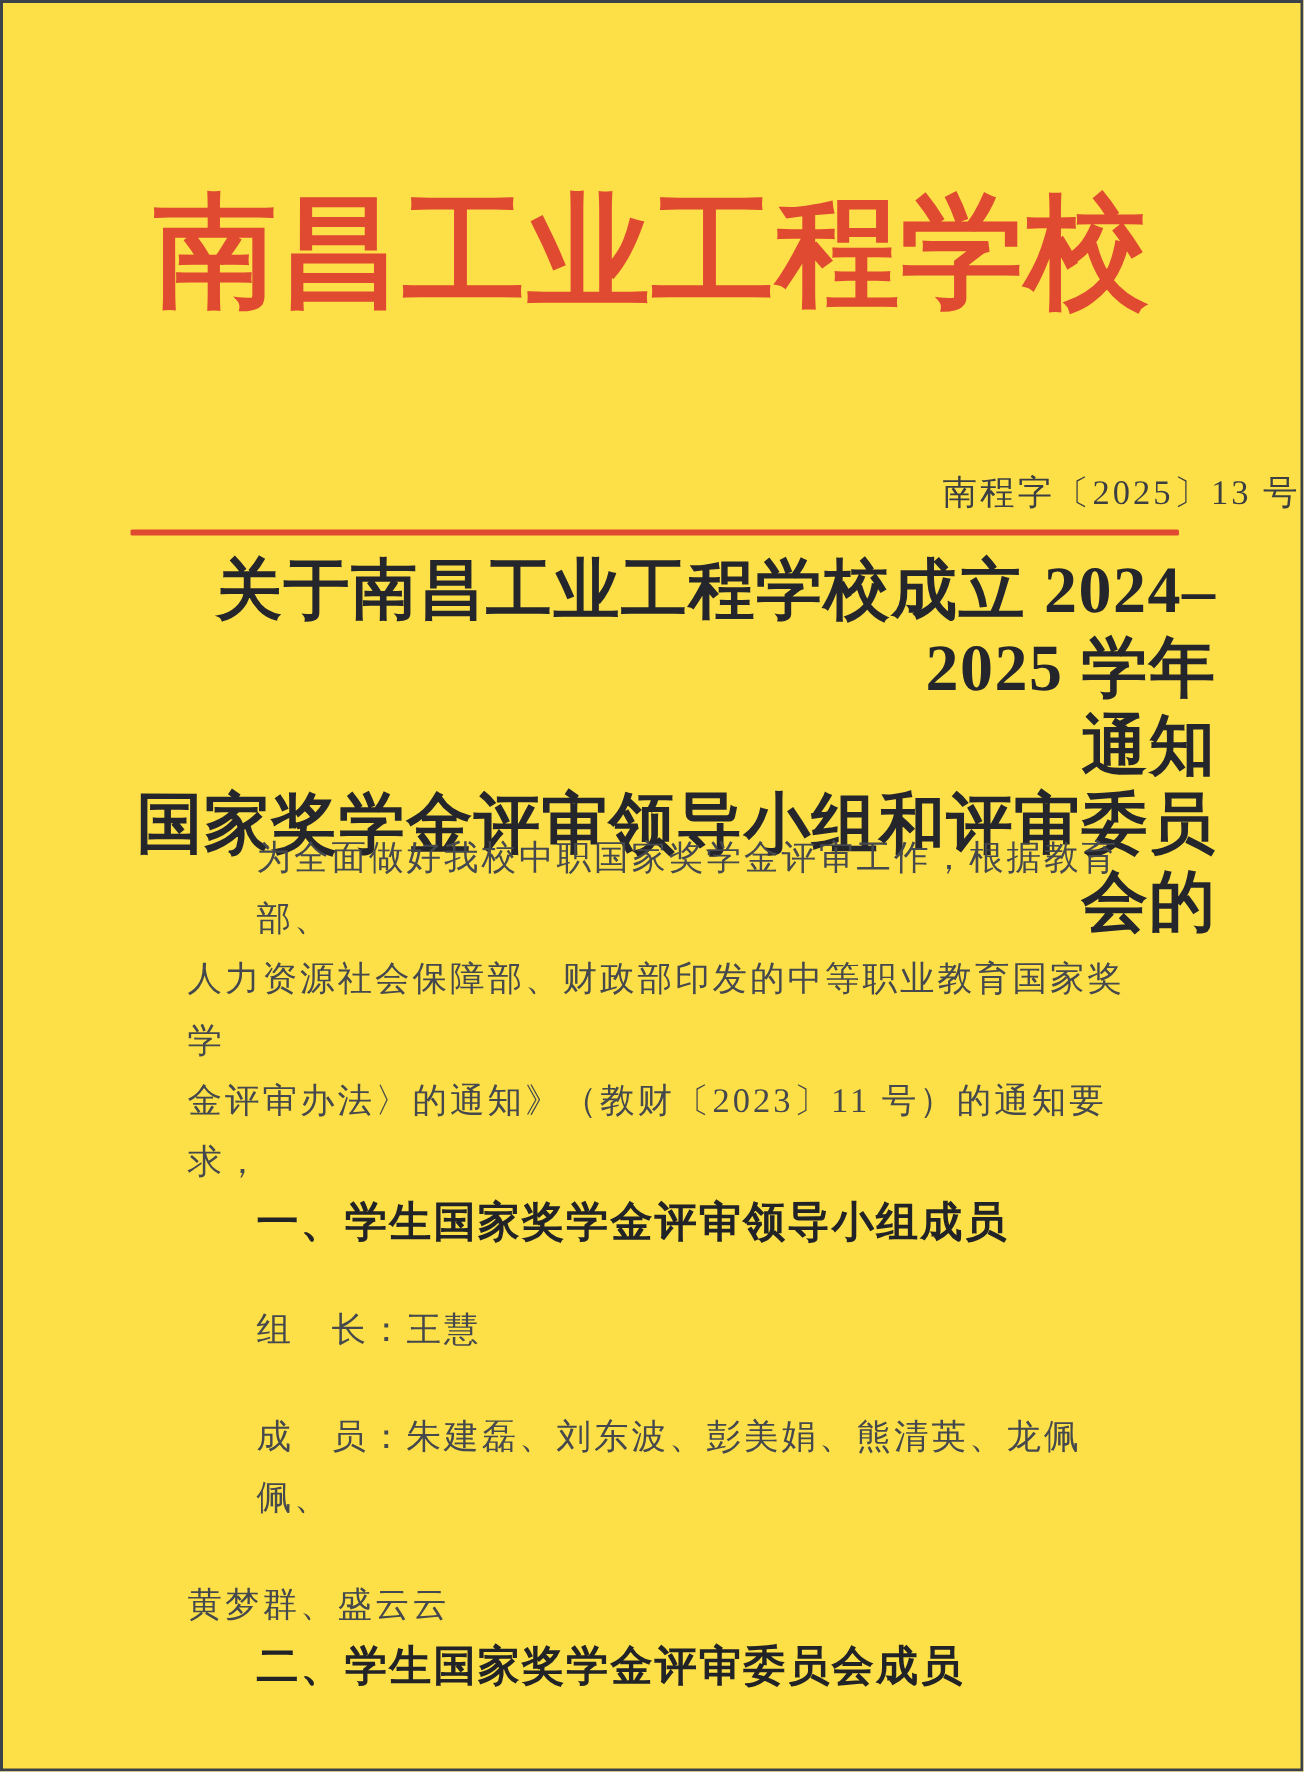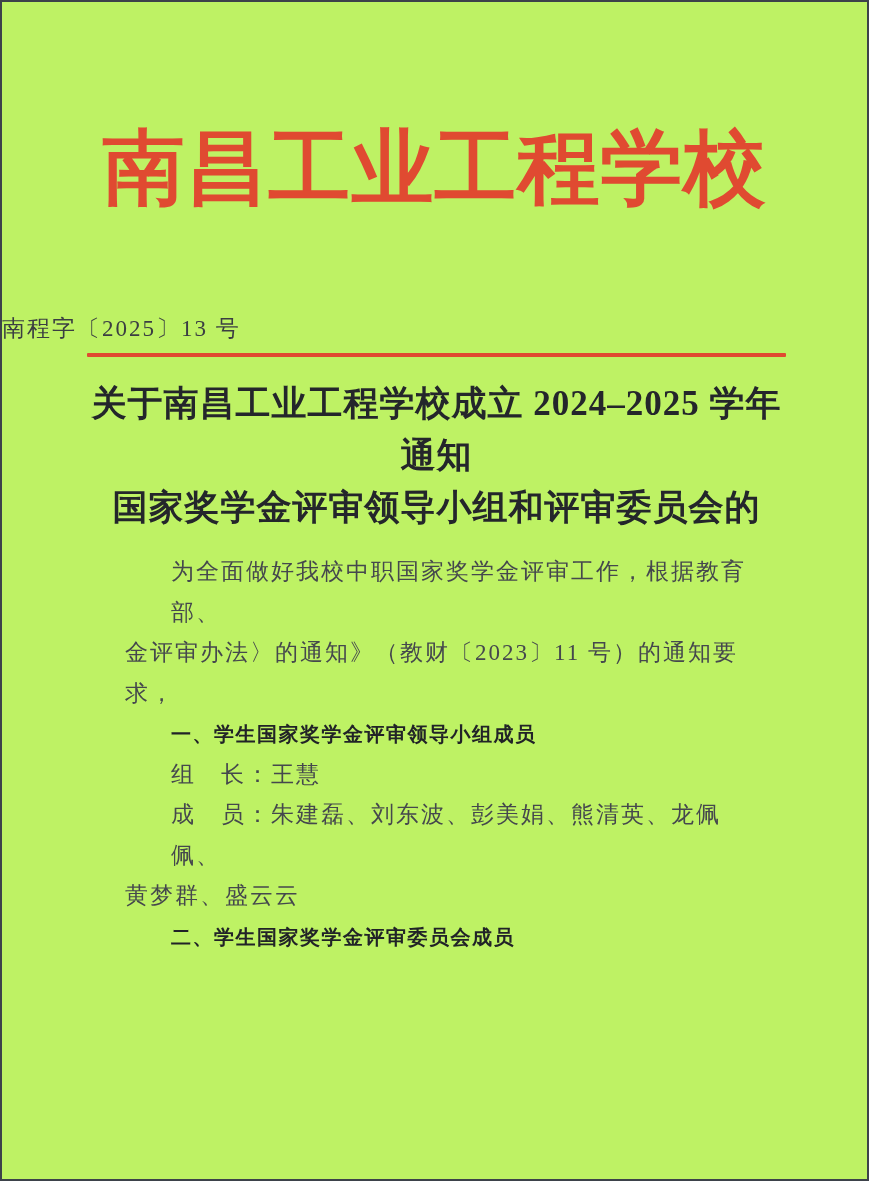--- a/index.html
+++ b/index.html
@@ -3,21 +3,21 @@
 <meta charset="utf-8">
 <style>
   * { margin: 0; padding: 0; box-sizing: border-box; }
   html, body { background: #ffffff; }
   body { width: 869px; height: 1181px; font-family: "Liberation Serif", serif; }
 
   .page {
     position: relative;
     width: 869px;
     height: 1181px;
-    background: #bef264;
+    background: #fde047;
     border: 2px solid #3d424a;
     overflow: hidden;
     padding-left: 40px;
   }
 
   .letterhead {
     position: absolute;
     top: 120px;
     left: 0;
     width: 100%;
@@ -29,44 +29,44 @@
     color: #e04a31;
     letter-spacing: 1px;
     white-space: nowrap;
   }
 
   .doc-number {
     position: absolute;
     top: 311px;
     left: 0;
     width: 100%;
-    text-align: left;
+    text-align: right;
     font-size: 23px;
     color: #3b3e42;
     letter-spacing: 2px;
   }
 
   .red-rule {
     position: absolute;
     top: 351px;
     left: 85px;
     width: 699px;
     height: 4px;
     background: #e04a31;
     border-radius: 1px;
   }
 
   .notice-title {
     position: absolute;
-    top: 376px;
+    top: 366px;
     left: 60px;
     width: 749px;
-    text-align: center;
+    text-align: right;
     font-family: "Liberation Serif", serif;
-    font-size: 35px;
+    font-size: 44px;
     line-height: 52px;
     font-weight: 700;
     color: #24262b;
     letter-spacing: 1px;
   }
 
   .content {
     position: absolute;
     top: 528px;
     left: 123px;
@@ -75,28 +75,28 @@
     line-height: 40.5px;
     color: #45484d;
     letter-spacing: 2px;
   }
 
   .line { display: block; }
   .indent { padding-left: 46px; margin-top: 22px; }
 
   .section-heading {
     font-family: "Liberation Sans", sans-serif;
-    font-size: 20px;
+    font-size: 28px;
     font-weight: 700;
     color: #212327;
     padding-left: 46px;
     letter-spacing: 1.5px;
   }
 
-  .member-row { padding-left: 46px; }
+  .member-row { padding-left: 46px; margin-top: 31px; }
   .member-row.continuation { padding-left: 0; }
   .member-row .label, .member-row .names { display: inline; }
 </style>
 </head>
 <body>
 
 <div class="page">
 
   <div class="letterhead">南昌工业工程学校</div>
 
@@ -107,20 +107,21 @@
   <div class="notice-title">
     <span class="line">关于南昌工业工程学校成立 2024–2025 学年</span>
     <span class="line">通知</span>
     <span class="line">国家奖学金评审领导小组和评审委员会的</span>
   </div>
 
   <div class="content">
 
 
     <span class="line indent">为全面做好我校中职国家奖学金评审工作，根据教育部、</span>
+    <span class="line">人力资源社会保障部、财政部印发的中等职业教育国家奖学</span>
     <span class="line">金评审办法〉的通知》（教财〔2023〕11 号）的通知要求，</span>
 
     <span class="line section-heading">一、学生国家奖学金评审领导小组成员</span>
 
     <span class="line member-row">
       <span class="label">组　长：</span><span class="names">王慧</span>
     </span>
     <span class="line member-row">
       <span class="label">成　员：</span><span class="names">朱建磊、刘东波、彭美娟、熊清英、龙佩佩、</span>
     </span>

